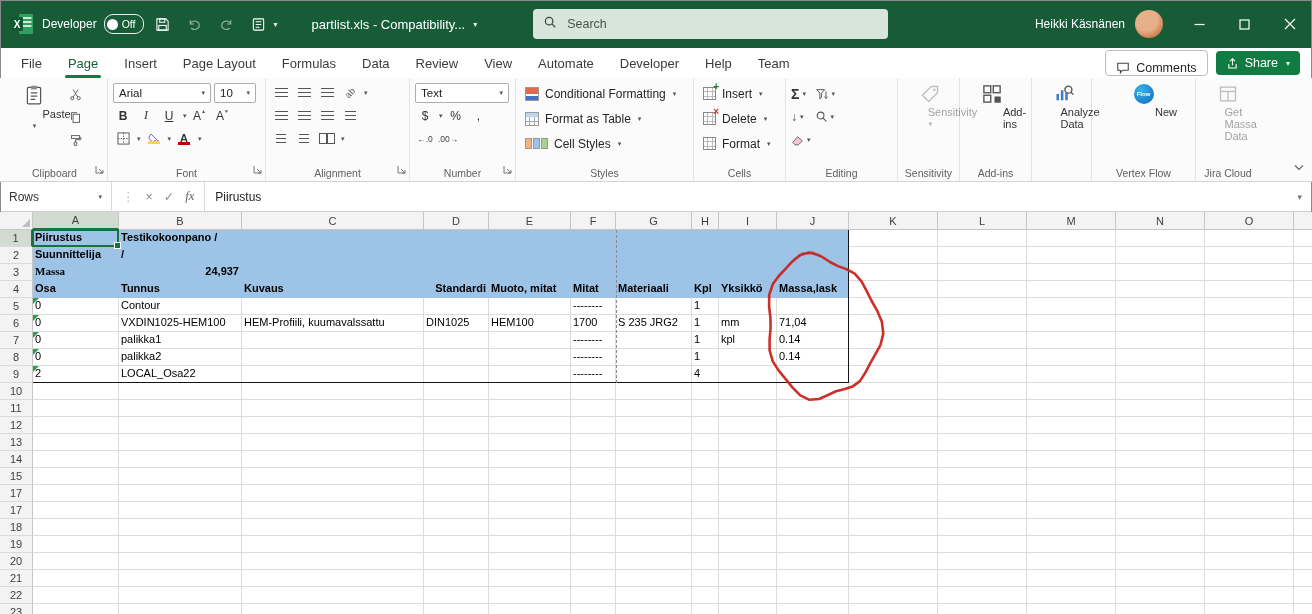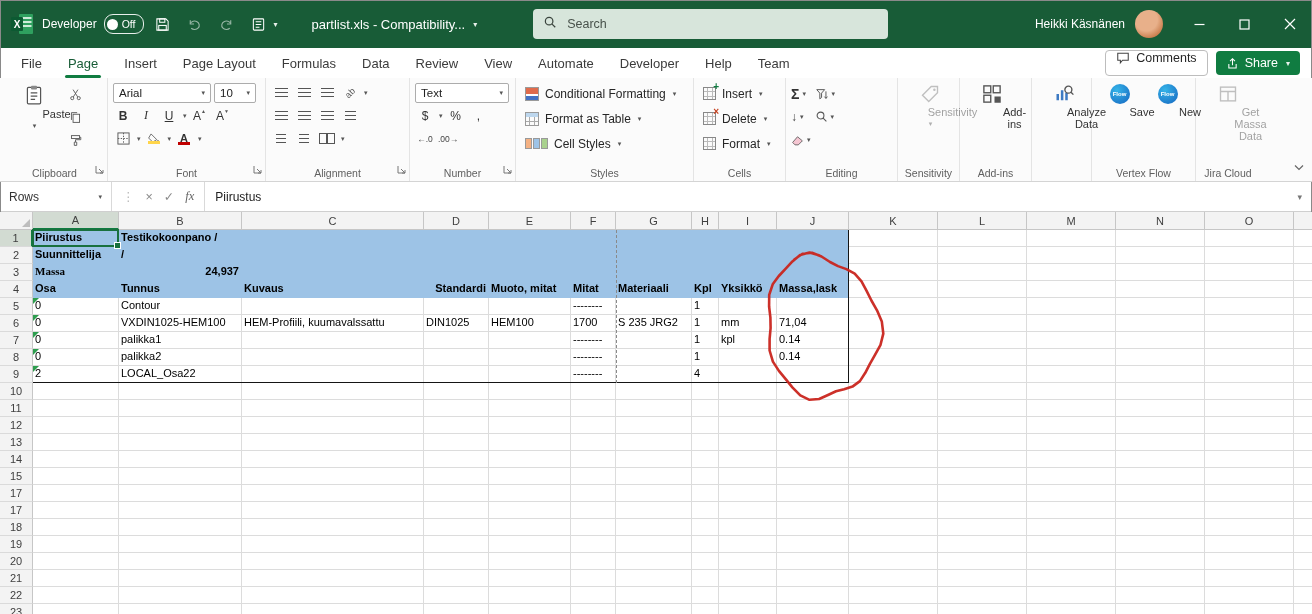--- a/index.html
+++ b/index.html
@@ -23,31 +23,31 @@
   .uname{font-size:12px;margin-right:10px;white-space:nowrap;}
   .avatar{width:28px;height:28px;border-radius:50%;background:radial-gradient(circle at 40% 35%,#E8B08A 0 45%,#C97E4E 75%,#9C5B33);margin-right:14px;display:inline-block;}
   .win-btn{width:45px;height:48px;display:flex;align-items:center;justify-content:center;}
   
   .tabrow{height:30px;background:#fff;display:flex;align-items:stretch;flex:0 0 auto;}
   .tabs{display:flex;margin-left:8px;}
   .tab{padding:0 13px;display:flex;align-items:center;font-size:13px;color:#3b3b3b;position:relative;white-space:nowrap;}
   .tab.active{color:#185C37;}
   .tab.active::after{content:"";position:absolute;left:10px;right:10px;bottom:0;height:3px;background:#107C41;border-radius:2px;}
   .tr-right{margin-left:auto;display:flex;align-items:center;gap:8px;padding-right:12px;}
-  .comments-btn{border:1px solid #BDBDBD;border-radius:4px;height:24px;display:flex;align-items:flex-start;gap:6px;padding:0 10px;font-size:12.5px;color:#262626;}
+  .comments-btn{border:1px solid #BDBDBD;border-radius:4px;height:24px;display:flex;align-items:flex-end;gap:6px;padding:0 10px;font-size:12.5px;color:#262626;}
   .share-btn{background:#107C41;color:#fff;border-radius:4px;height:24px;display:flex;align-items:center;gap:6px;padding:0 10px;font-size:12.5px;}
   .share-btn .tb-chev{color:#fff;}
   
   .ribbon{height:104px;background:#FBFBFB;border-bottom:1px solid #D4D4D4;display:flex;align-items:stretch;flex:0 0 auto;padding-left:2px;position:relative;box-sizing:border-box;}
   .grp{position:relative;border-right:1px solid #E4E4E4;padding:3px 5px 16px;box-sizing:border-box;flex:0 0 auto;}
   .grp-label{position:absolute;bottom:2px;left:0;right:0;text-align:center;font-size:10.5px;color:#5f5f5f;white-space:nowrap;}
   .launch{position:absolute;right:3px;bottom:3px;}
   .g-flex{display:flex;gap:4px;height:100%;}
   .bigb{display:flex;flex-direction:column;align-items:center;width:54px;padding-top:3px;gap:2px;font-size:11px;color:#333;}
-  .bigb .lbl{text-align:center;line-height:12px;white-space:pre-line;margin-left:45px;}
+  .bigb .lbl{line-height:12px;white-space:pre-line;margin-left:45px;}
   .chev{font-size:7px;color:#555;margin-left:1px;}
   .scol{display:flex;flex-direction:column;justify-content:flex-start;gap:4px;padding-top:4px;}
   .sb{min-width:20px;height:19px;display:inline-flex;align-items:center;justify-content:center;border-radius:2px;font-size:12px;color:#333;}
   .frow{display:flex;align-items:center;gap:3px;height:23px;}
   .combo{display:flex;align-items:center;justify-content:space-between;border:1px solid #ACACAC;background:#fff;height:20px;padding:0 5px;font-size:11.5px;border-radius:2px;box-sizing:border-box;color:#222;}
   .bold-i{font-weight:700;}
   .ital-i{font-style:italic;font-family:"Liberation Serif",serif;}
   .und-i{text-decoration:underline;}
   .af{position:relative;font-size:12px;}
   .af i{font-style:normal;font-size:5px;position:relative;top:-5px;color:#555;}
@@ -506,24 +506,20 @@
             <path d="M13.6 6.6 L15.5 8.5"></path>
         </svg>
         <span class="lbl" style="width:52px">Analyze Data</span>
       </div>
     </div>
 
     <div class="grp" style="width:104px">
       <div class="g-flex" style="justify-content:center">
         <div class="bigb" style="width:44px">
           <span class="flowdot">Flow</span>
-          <span class="lbl">Save</span>
-        </div>
-        <div class="bigb" style="width:44px">
-          <span class="flowdot">Flow</span>
           <span class="lbl">New</span>
         </div>
       </div>
       <span class="grp-label">Vertex Flow</span>
     </div>
 
     <div class="grp" style="width:64px;border-right:none">
       <div class="bigb dis">
         <svg width="20" height="20" viewBox="0 0 16 16" fill="none" stroke="#777" stroke-width="1.1">
           <rect x="2" y="2.5" width="12" height="11"></rect>

